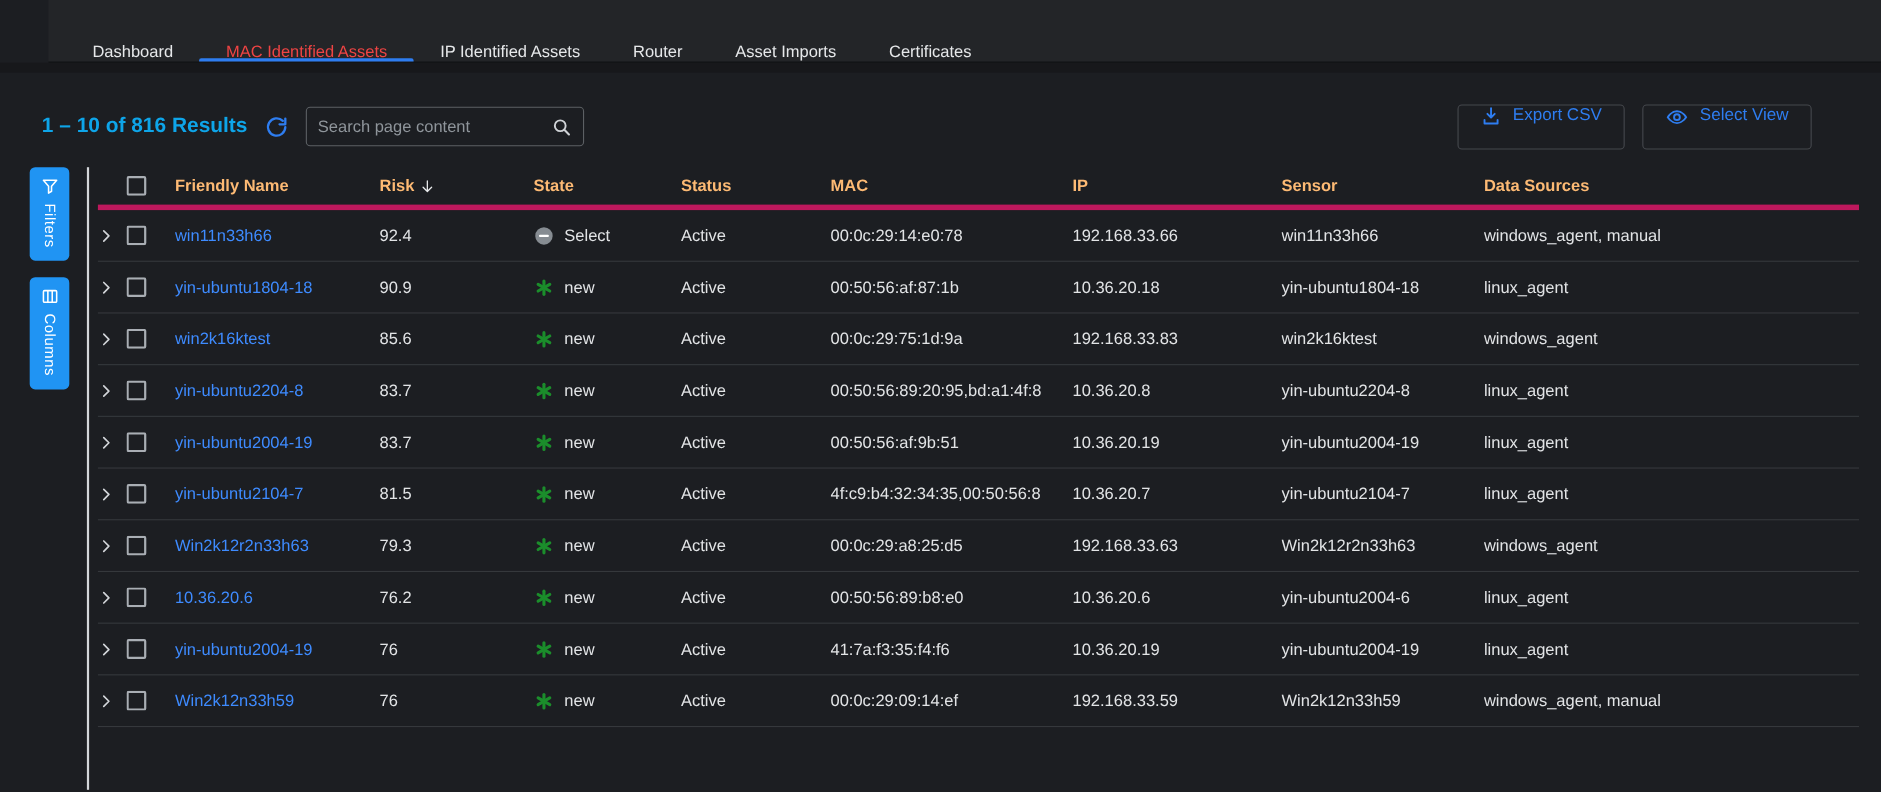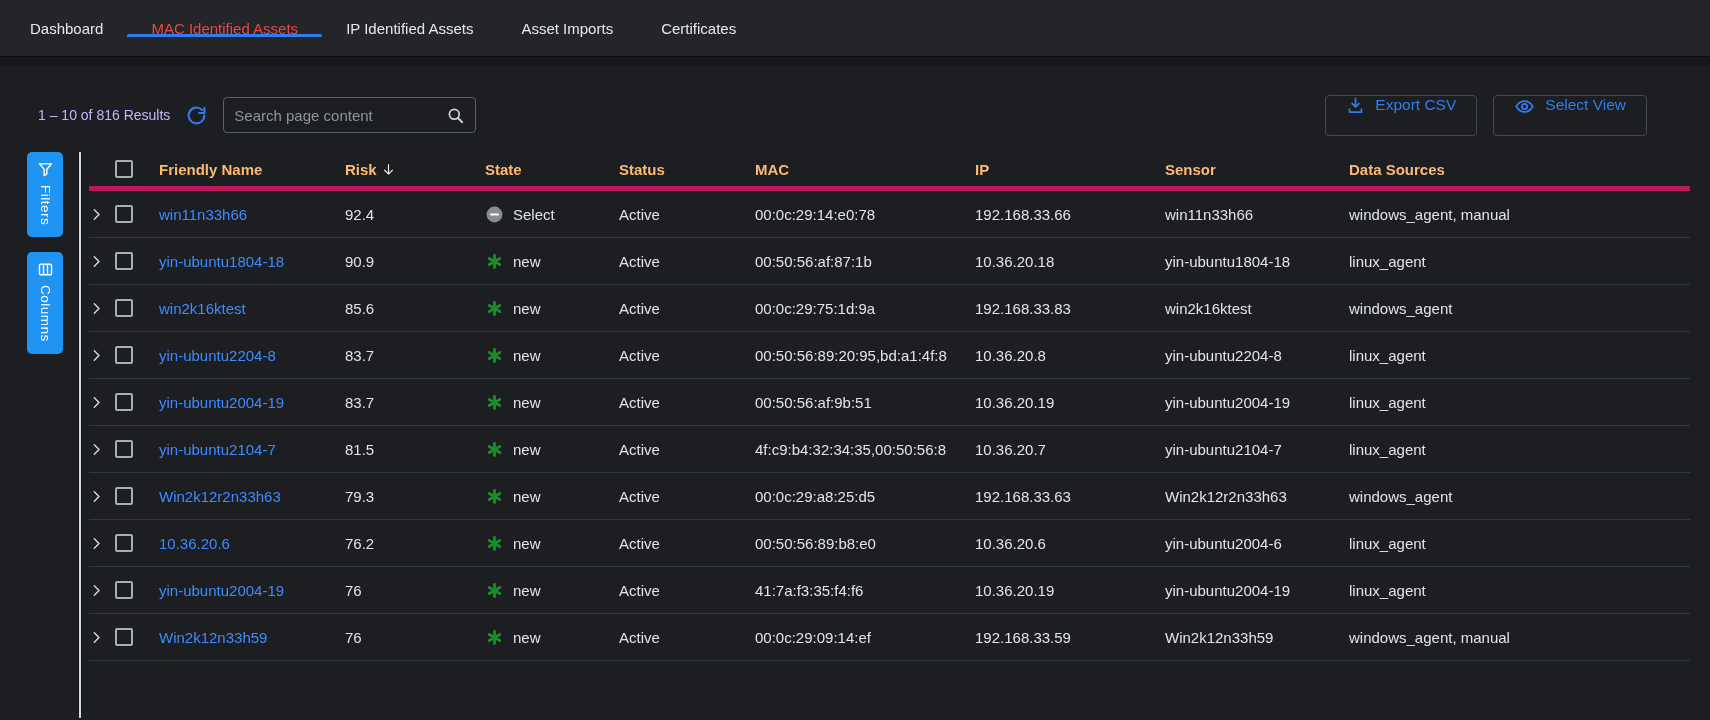--- a/index.html
+++ b/index.html
@@ -5,39 +5,39 @@
   * { margin:0; padding:0; box-sizing:border-box; }
   html,body { width:1710px; height:720px; overflow:hidden; }
   body {
     background:#1c1e22;
     font-family:"Liberation Sans", sans-serif;
     color:#e2e4e6;
     font-size:15px;
   }
   
   .navbar {
-    height:57px; background:#232528; display:flex; align-items:center;
-    padding-left:6px; border-bottom:1px solid #0c0d0f;
+    height:57px; background:#232528; display:flex; align-items:flex-end;
+    padding-left:16px; border-bottom:1px solid #0c0d0f;margin-left:44px;
   }
   .nav-tab {
     display:flex; align-items:center; padding:0 24px; cursor:pointer;
     position:relative; color:#e6e8ea; font-size:15px; white-space:nowrap;
   }
   .nav-tab.active { color:#ef4444; }
   .nav-tab.active::after {
     content:""; position:absolute; left:0; right:0; bottom:0; height:3px;
     background:#2e7df0; border-radius:2px 2px 0 0;
   }
   .nav-gap { height:9px; background:#17181b; }
 
   
   .toolbar {
     display:flex; align-items:center; padding:30px 63px 18px 38px; height:86px;
   }
-  .results { font-size:14px; color:#c4b5fd; white-space:nowrap; }
+  .results { font-size:19px; color:#0ea5e9; white-space:nowrap;font-weight:bold; }
   .refresh-btn { margin-left:16px; margin-right:16px; cursor:pointer; display:flex; align-items:center; color:#2e7df0; }
   .search-wrap {
     display:flex; align-items:center; width:253px; height:36px;
     border:1px solid #5c6064; border-radius:4px; padding:16px 10px; background:transparent;
   }
   .search-wrap input {
     flex:1; background:transparent; border:none; outline:none;
     color:#d8dadd; font-size:15px; font-family:"Liberation Sans", sans-serif;
   }
   .search-wrap input::placeholder { color:#8f959b; }
@@ -140,20 +140,21 @@
         <rect x="10.2" y="2.5" width="3.6" height="19" rx="1.8" transform="rotate(120 12 12)"></rect>
       </g>
     </symbol>
   </defs>
 </svg>
 
 <div class="navbar">
   <div class="nav-tab">Dashboard</div>
   <div class="nav-tab active">MAC Identified Assets</div>
   <div class="nav-tab">IP Identified Assets</div>
+  <div class="nav-tab">Router</div>
   <div class="nav-tab">Asset Imports</div>
   <div class="nav-tab">Certificates</div>
 </div>
 <div class="nav-gap"></div>
 
 <div class="toolbar">
   <span class="results">1 – 10 of 816 Results</span>
   <span class="refresh-btn">
     <svg class="ic" width="21" height="21">
         <use href="#ic-refresh"></use>

